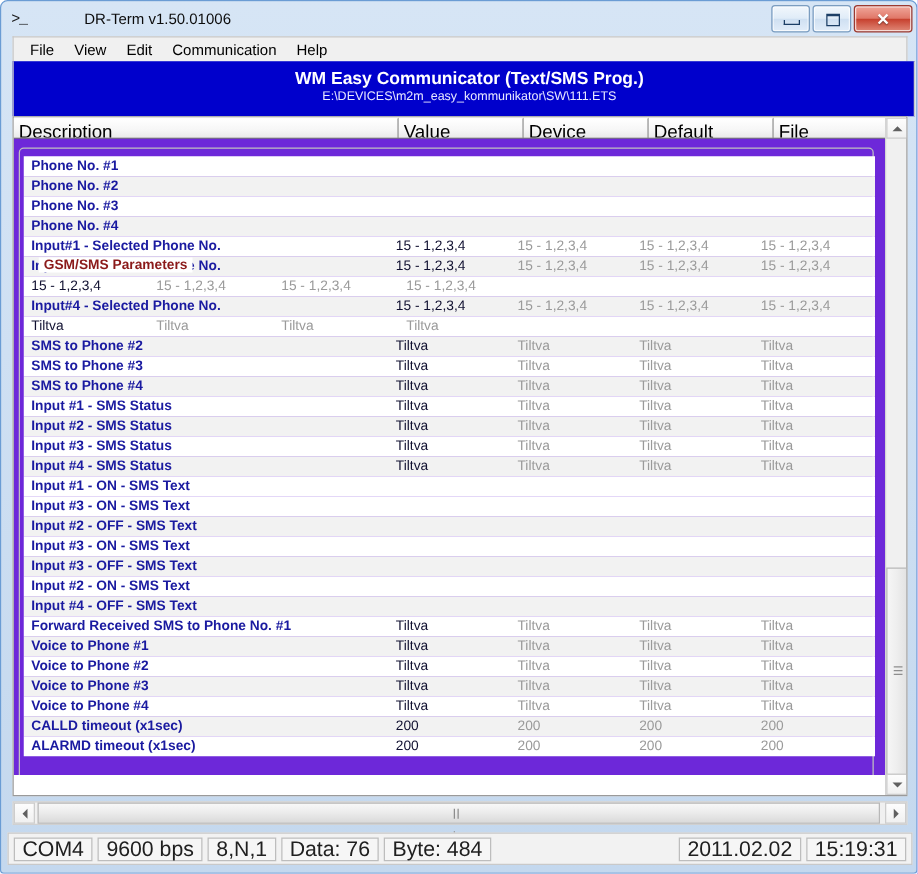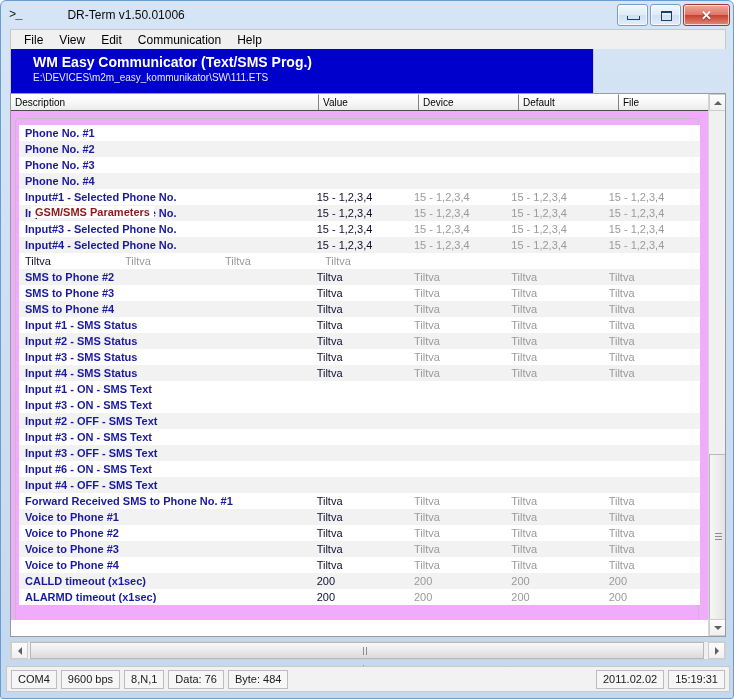--- a/index.html
+++ b/index.html
@@ -118,27 +118,28 @@
     color: #000000;
     padding: 2px 8px;
     cursor: default;
     white-space: nowrap;
   }
 
   
   .banner {
     position: absolute;
     left: 9px; top: 48px;
-    width: 584px;
+    width: 722px;
     height: 44px;
     background: #0000cc;
     box-sizing: border-box;
-    padding: 4px 0 0 22px;
+    padding: 4px 0 0 9px;
     border-left: 1px solid #c8c8c8;
     border-right: 1px solid #c8c8c8;
+    text-align: center;
   }
   .banner-title {
     color: #ffffff;
     font-size: 14px;
     font-weight: bold;
     line-height: 18px;
     white-space: nowrap;
   }
   .banner-path {
     color: #e8e8ff;
@@ -164,38 +165,38 @@
     left: 0; top: 0;
     height: 17px;
     width: 714px;
     background: #f4f4f4;
     display: flex;
     box-sizing: border-box;
     border-bottom: 1px solid #4d4d4d;
   }
   .col-head {
     box-sizing: border-box;
-    font-size: 10px;
+    font-size: 15px;
     color: #000000;
     padding: 2px 0 0 4px;
     background: linear-gradient(to bottom, #ffffff 0%, #f6f6f6 60%, #eaeaea 100%);
     border-right: 1px solid #828282;
     border-top: 1px solid #ffffff;
     white-space: nowrap;
     overflow: hidden;
     cursor: default;
   }
 
   .rows-vp {
     position: absolute;
     left: 0; top: 17px;
     width: 697px;
     height: 509px;
     overflow: hidden;
-    background: #f0abfc;
+    background: #6d28d9;
   }
 
   .groupbox {
     position: absolute;
     left: 4px; top: 7px;
     width: 684px;
     height: 528px;
     border: 1px solid #c0c0c0;
     border-radius: 4px;
     box-sizing: border-box;
@@ -377,21 +378,21 @@
     width: 724px;
     height: 26px;
     background: #f2f2f2;
     border: 1px solid #c9c9c9;
     box-sizing: border-box;
     display: flex;
     align-items: center;
     padding: 0 4px;
   }
   .status-cell {
-    font-size: 11px;
+    font-size: 17px;
     color: #202020;
     border: 1px solid #bdbdbd;
     background: #f6f6f6;
     padding: 2px 6px;
     margin-right: 4px;
     white-space: nowrap;
     line-height: 13px;
     cursor: default;
   }
   .status-spacer { flex: 1; }
@@ -480,21 +481,20 @@
             <div class="cell cell-file">15 - 1,2,3,4</div>
           </div>
           <div class="row even">
             <div class="cell cell-desc">Input#2 - Selected Phone No.</div>
             <div class="cell cell-value">15 - 1,2,3,4</div>
             <div class="cell cell-device">15 - 1,2,3,4</div>
             <div class="cell cell-default">15 - 1,2,3,4</div>
             <div class="cell cell-file">15 - 1,2,3,4</div>
           </div>
           <div class="row odd">
-            <div class="cell cell-desc">Input#3 - Selected Phone No.</div>
             <div class="cell cell-value">15 - 1,2,3,4</div>
             <div class="cell cell-device">15 - 1,2,3,4</div>
             <div class="cell cell-default">15 - 1,2,3,4</div>
             <div class="cell cell-file">15 - 1,2,3,4</div>
           </div>
           <div class="row even">
             <div class="cell cell-desc">Input#4 - Selected Phone No.</div>
             <div class="cell cell-value">15 - 1,2,3,4</div>
             <div class="cell cell-device">15 - 1,2,3,4</div>
             <div class="cell cell-default">15 - 1,2,3,4</div>
@@ -584,21 +584,21 @@
             <div class="cell cell-file"></div>
           </div>
           <div class="row even">
             <div class="cell cell-desc">Input #3 - OFF - SMS Text</div>
             <div class="cell cell-value"></div>
             <div class="cell cell-device"></div>
             <div class="cell cell-default"></div>
             <div class="cell cell-file"></div>
           </div>
           <div class="row odd">
-            <div class="cell cell-desc">Input #6 - ON - SMS Text</div>
+            <div class="cell cell-desc">Input #2 - ON - SMS Text</div>
             <div class="cell cell-value"></div>
             <div class="cell cell-device"></div>
             <div class="cell cell-default"></div>
             <div class="cell cell-file"></div>
           </div>
           <div class="row even">
             <div class="cell cell-desc">Input #4 - OFF - SMS Text</div>
             <div class="cell cell-value"></div>
             <div class="cell cell-device"></div>
             <div class="cell cell-default"></div>

